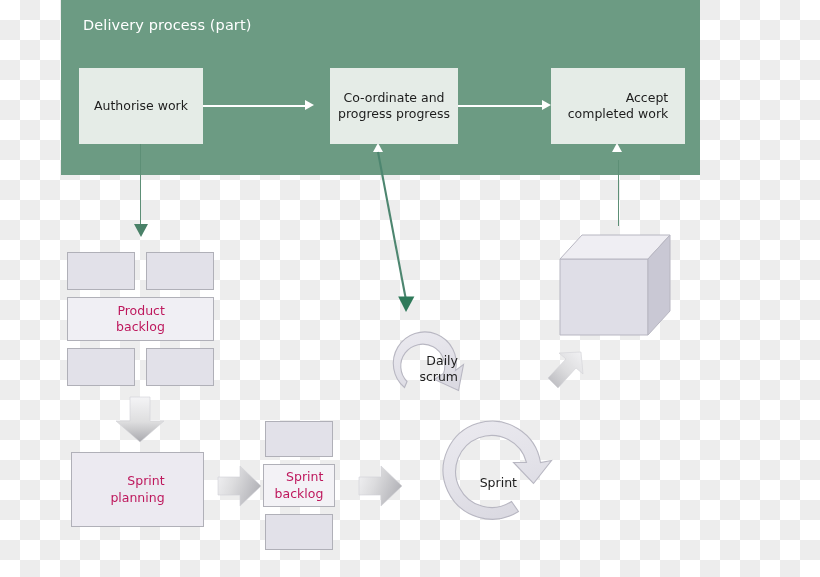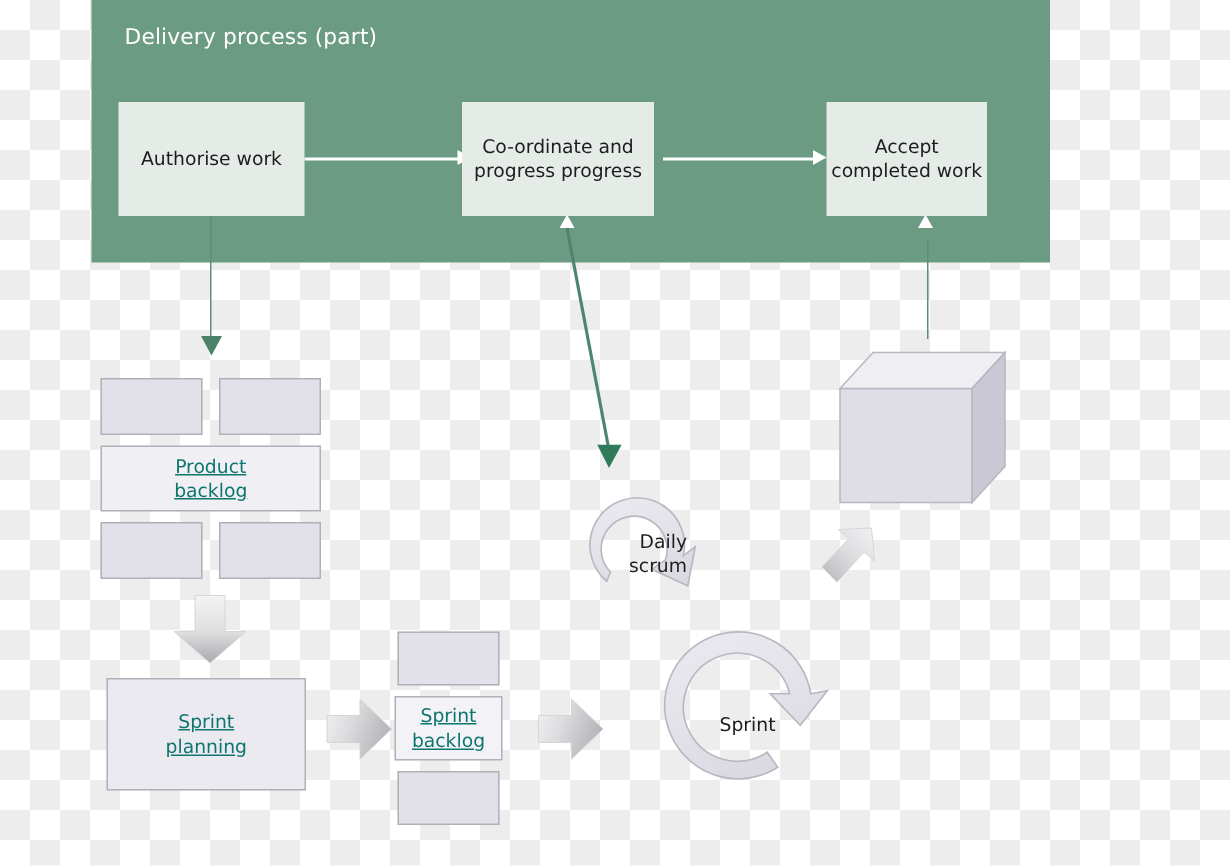--- a/index.html
+++ b/index.html
@@ -31,22 +31,22 @@
 
   
   .proc-box{
     position:absolute;
     background:#e5ece7;
     display:flex;align-items:center;justify-content:center;
     text-align:center;
     color:#1d1d1d;font-size:12.5px;line-height:1.32;
   }
   #box-authorise{left:79px;top:68px;width:124px;height:76px;justify-content:center;}
-  #box-coordinate{left:308px;top:68px;width:128px;height:76px;}
-  #box-accept{left:551px;top:68px;width:107px;height:76px;}
+  #box-coordinate{left:330px;top:68px;width:128px;height:76px;}
+  #box-accept{left:551px;top:68px;width:134px;height:76px;text-align:right;}
 
   
   .wline{position:absolute;background:#ffffff;}
   #wl-1{left:203px;top:104.5px;width:103px;height:2px;}
   #wl-2{left:442px;top:104.5px;width:101px;height:2px;}
   .whead{
     position:absolute;width:0;height:0;
     border-top:5.5px solid transparent;border-bottom:5.5px solid transparent;
     border-left:9px solid #ffffff;
   }
@@ -83,21 +83,21 @@
   
   .doc{
     position:absolute;
     background:#e2e1e9;
     border:1px solid #b0b0b8;
     box-sizing:border-box;
   }
   .doc.label-box{
     background:#f0eff4;
     display:flex;align-items:center;justify-content:center;
-    text-align:center;color:#0f766e;font-size:12.5px;line-height:1.3;text-decoration:underline;
+    text-align:right;color:#be185d;font-size:12.5px;line-height:1.3;
   }
   
   #pb-tl{left:67px;top:252px;width:68px;height:38px;}
   #pb-tr{left:146px;top:252px;width:68px;height:38px;}
   #pb-main{left:67px;top:297px;width:147px;height:44px;}
   #pb-bl{left:67px;top:348px;width:68px;height:38px;}
   #pb-br{left:146px;top:348px;width:68px;height:38px;}
 
   
   #sprint-planning{left:71px;top:452px;width:133px;height:75px;background:#eceaf1;}

